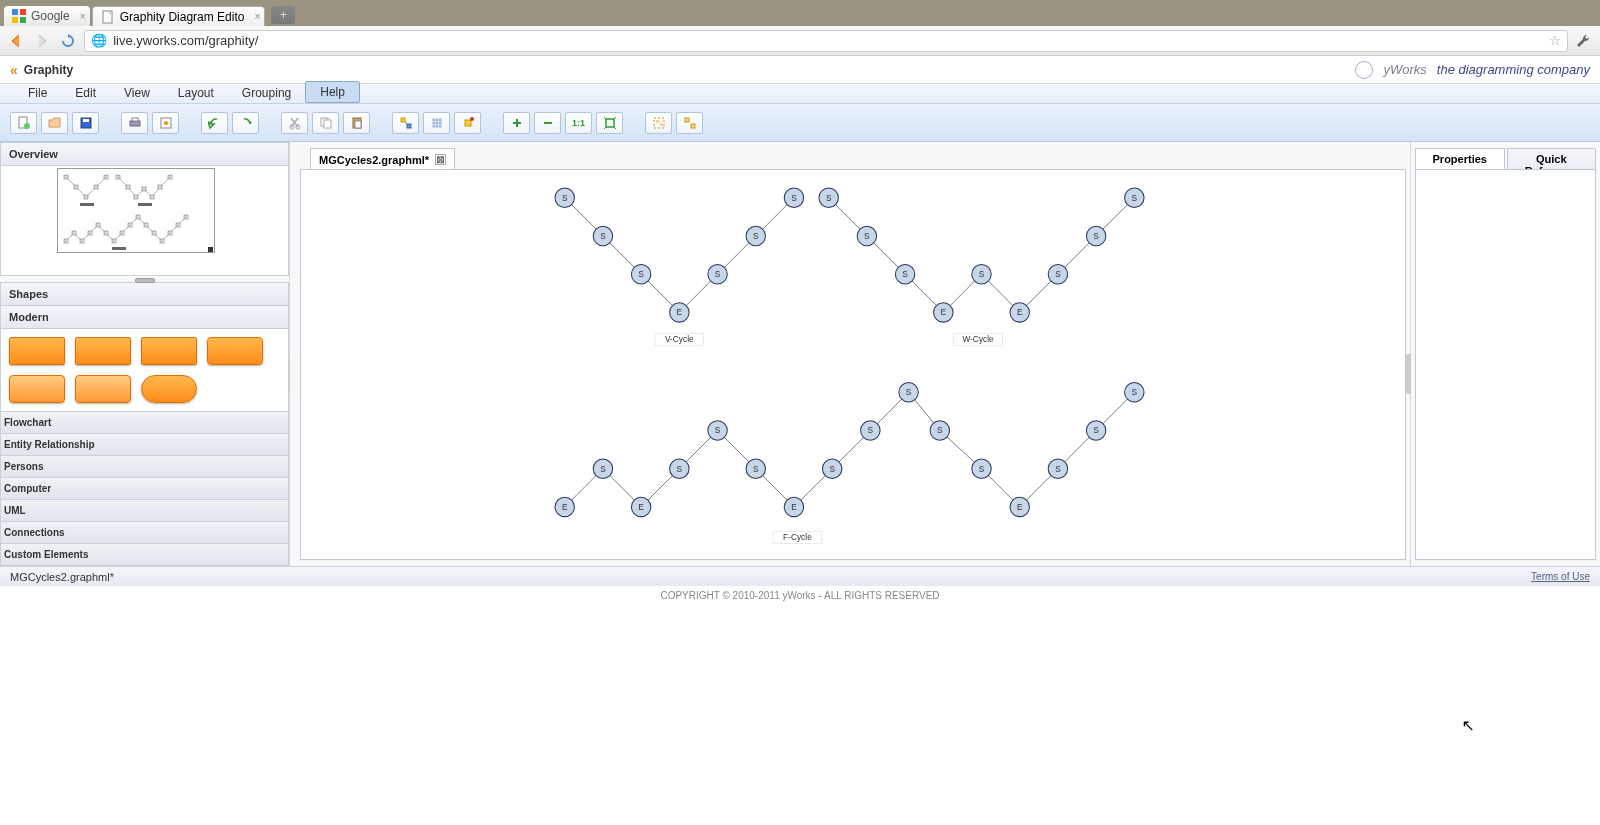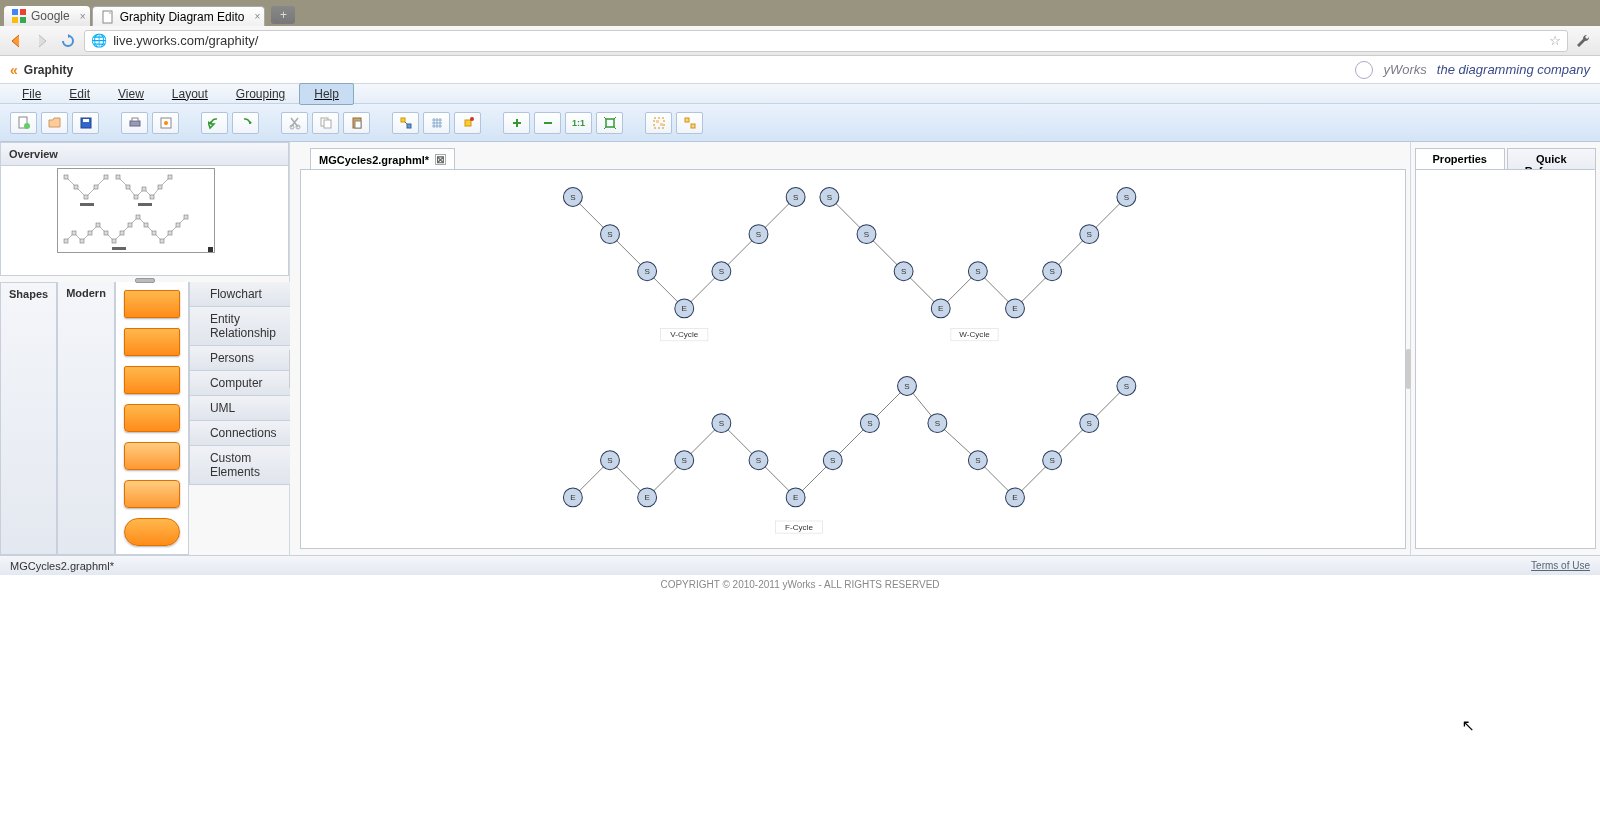--- a/index.html
+++ b/index.html
@@ -23,48 +23,48 @@
 
 .app-header { height: 28px; background: #fff; display: flex; align-items: center; padding: 0 10px; border-bottom: 1px solid #d0d8e0; }
 .app-header .chev { color: #e88a1f; font-weight: bold; font-size: 14px; margin-right: 6px; }
 .app-header .title { font-weight: bold; font-size: 12px; color: #333; }
 .app-header .brand { margin-left: auto; display: flex; align-items: center; gap: 10px; }
 .app-header .brand .logo { width: 18px; height: 18px; border-radius: 50%; border: 1px solid #aac; display:inline-block; }
 .app-header .brand .yworks { font-style: italic; color: #7a7a8a; font-size: 13px; }
 .app-header .brand .tagline { font-style: italic; color: #3a4a8a; font-size: 13px; }
 
 
-.menu-bar { height: 20px; background: linear-gradient(#f4f8fc,#e6eef8); border-bottom: 1px solid #c4d2e6; display: flex; align-items: center; padding: 0 8px; text-decoration: underline; }
+.menu-bar { height: 20px; background: linear-gradient(#f4f8fc,#e6eef8); border-bottom: 1px solid #c4d2e6; display: flex; align-items: flex-end; padding: 0 14px; }
 .menu-item { font-size: 12px; color: #333; padding: 3px 14px; cursor: pointer; }
 .menu-item:last-child { background: #c8dcf4; border: 1px solid #8ab; border-radius: 2px; }
 
 
 .toolbar { height: 38px; background: linear-gradient(#eaf2fc,#d4e4f6); border-bottom: 1px solid #b4c8e0; display: flex; align-items: center; padding: 0 10px; gap: 4px; }
 .tool-btn { width: 27px; height: 22px; background: linear-gradient(#fff,#f0f4fa); border: 1px solid #b0c4de; border-radius: 2px; display: flex; align-items: center; justify-content: center; cursor: pointer; font-size: 11px; }
 .tool-sep { width: 14px; }
 
 
 .main { display: flex; height: calc(100% - 26px - 30px - 28px - 20px - 38px - 20px - 18px); }
 
 
 .left-panel { width: 290px; background: #f8f8f8; border-right: 1px solid #d0d8e0; display: flex; flex-direction: column; position: relative; }
 .panel-header { background: linear-gradient(#f4f6fa,#e4e8f0); border: 1px solid #c8d0dc; font-size: 11px; font-weight: bold; color: #333; padding: 5px 8px; }
 .panel-body { background: #fff; border: 1px solid #c8d0dc; border-top: none; padding: 6px; }
 .overview-box { height: 110px; position: relative; }
 .overview-inner { position: absolute; left: 56px; top: 2px; width: 158px; height: 85px; border: 1px solid #999; }
 .slider-handle { position: absolute; bottom: -8px; left: 50%; width: 20px; height: 5px; background: #bbb; border: 1px solid #999; border-radius: 2px; transform: translateX(-50%); }
 
-.shapes-area { flex: 1; display: flex; margin-top: 6px; }
+.shapes-area { flex: 1; display: flex; flex-direction: column; margin-top: 6px; }
 .shapes-grid { background: #fff; border: 1px solid #c8d0dc; border-top: none; padding: 8px; flex: 1; display: flex; flex-wrap: wrap; align-content: flex-start; gap: 10px; }
 .shape-thumb { width: 56px; height: 28px; background: linear-gradient(#ffb84d, #ff8c1a); border: 1px solid #e07000; border-radius: 2px; box-shadow: 0 1px 2px rgba(0,0,0,0.3); }
 .shape-thumb.r3 { border-radius: 4px; }
 .shape-thumb.rounder { border-radius: 14px; }
 .shape-thumb.bevel { background: linear-gradient(#ffcc80, #ff9933); }
 .shapes-categories { }
-.cat-item { background: linear-gradient(#f0f2f6,#e0e4ec); border: 1px solid #c8d0dc; border-top: none; font-size: 12px; font-weight: normal; color: #333; padding: 5px 20px; cursor: pointer; }
+.cat-item { background: linear-gradient(#f0f2f6,#e0e4ec); border: 1px solid #c8d0dc; border-top: none; font-size: 10px; font-weight: bold; color: #333; padding: 5px 3px; cursor: pointer; }
 
 .splitter-v { position: absolute; right: -5px; top: 50%; width: 5px; height: 40px; background: #ccc; border-radius: 2px; }
 
 
 .canvas-area { flex: 1; background: #f8f8f8; position: relative; }
 .doc-tab { position: absolute; top: 6px; left: 20px; height: 22px; background: #fff; border: 1px solid #c0c8d4; border-bottom: none; padding: 0 8px; display: flex; align-items: center; font-size: 11px; font-weight: bold; gap: 6px; }
 .doc-tab .close-x { font-size: 10px; color: #666; cursor: pointer; border: 1px solid #aaa; width: 11px; height: 11px; display: flex; align-items: center; justify-content: center; }
 .canvas { position: absolute; left: 10px; right: 4px; top: 27px; bottom: 6px; background: #fff; border: 1px solid #c0c8d4; }
 .canvas svg { width: 100%; height: 100%; }
 

